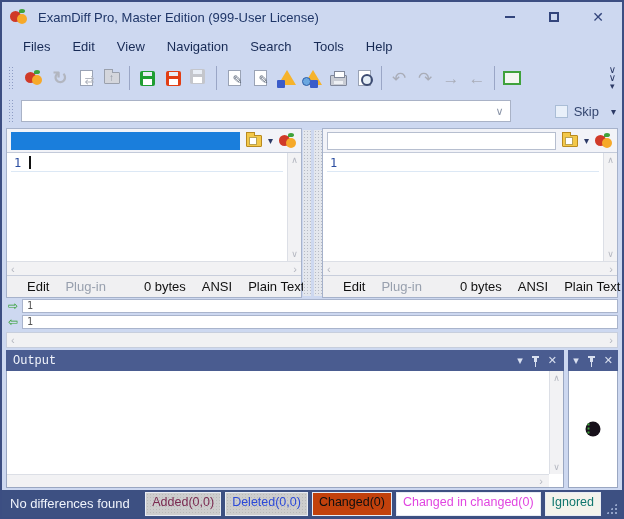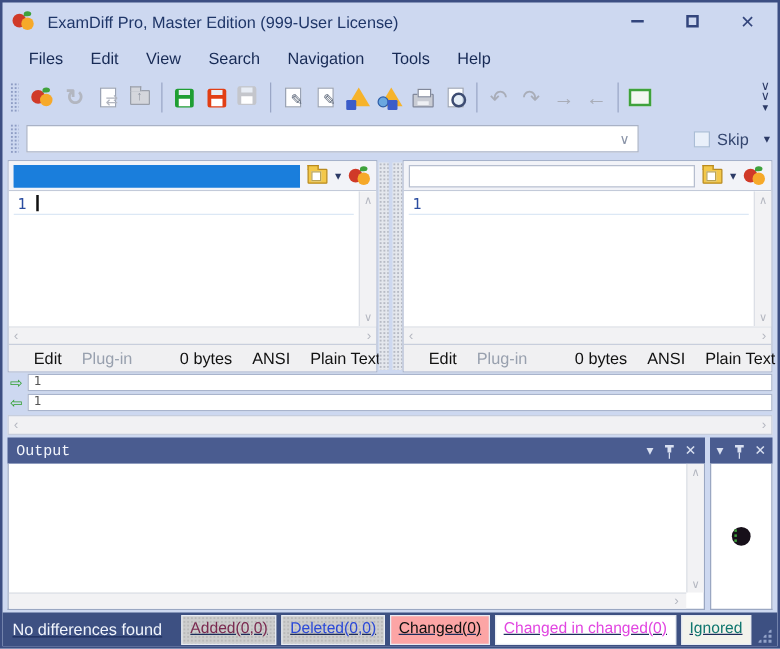--- a/index.html
+++ b/index.html
@@ -117,21 +117,21 @@
   .ic-pin::before { content:""; position:absolute; left:1px; top:1px; width:7px; height:2px; background:#d9e0f0; }
   .ic-pin::after { content:""; position:absolute; left:3px; top:1px; width:3px; height:6px; background:#d9e0f0; }
   .ic-pin .stem { position:absolute; left:4px; top:7px; width:1px; height:5px; background:#d9e0f0; }
   .dock-body { flex:1; background:#fff; border:1px solid #9aa7c2; border-top:none; position:relative; overflow:hidden; }
   .out-vscroll { position:absolute; right:0; top:0; bottom:13px; width:14px; background:#f2f2f4; border-left:1px solid #dcdfe6; display:flex; flex-direction:column; justify-content:space-between; align-items:center; padding:2px 0; color:#b4b7c0; font-size:9px; }
   .out-hscroll { position:absolute; left:0; right:14px; bottom:0; height:13px; background:#f2f2f4; border-top:1px solid #dcdfe6; display:flex; align-items:center; justify-content:flex-end; padding:0 6px; color:#b4b7c0; font-size:11px; }
   .pie-dot { position:absolute; left:50%; top:50%; transform:translate(-50%,-50%); width:15px; height:15px; border-radius:50%; background:#17101a; }
   .pie-dot::before { content:""; position:absolute; left:2px; top:2px; width:1px; height:10px; border-left:2px dotted #3fa23c; }
 
   
-  .statusbar { height:27px; background:#3d5082; display:flex; align-items:center; padding:0 4px 0 8px; gap:4px; flex:0 0 auto;text-decoration:underline; }
+  .statusbar { height:27px; background:#3d5082; display:flex; align-items:center; padding:0 4px 0 8px; gap:4px; flex:0 0 auto; }
   .status-msg { color:#f0f4fc; margin-right:auto; }
   .badge { height:24px; line-height:18px; padding:0 6px; font-size:12.5px; border:1px solid #e8ecf4; white-space:nowrap; }
   .badge.dithered { background-image:radial-gradient(#b9b9b9 30%, transparent 31%); background-size:3px 3px; }
   .grip-corner { width:13px; height:13px; align-self:flex-end; margin-bottom:2px; background-image:radial-gradient(#93a3c9 40%, transparent 41%); background-size:4px 4px; background-position:bottom right; clip-path:polygon(100% 0, 100% 100%, 0 100%); }
 </style>
 </head>
 <body>
 
 <div class="window">
 
@@ -150,22 +150,22 @@
           <span class="max-box"></span>
         </span>
       <span class="wbtn">✕</span>
     </div>
   </div>
 
   <div class="menubar">
     <span class="menu-item">Files</span>
     <span class="menu-item">Edit</span>
     <span class="menu-item">View</span>
+    <span class="menu-item">Navigation</span>
     <span class="menu-item">Search</span>
-    <span class="menu-item">Navigation</span>
     <span class="menu-item">Tools</span>
     <span class="menu-item">Help</span>
   </div>
 
   <div class="toolbar">
     <span class="grip"></span>
 
     <span class="tbtn">
       <span class="ic-fruits">
           <span class="apple"></span>
@@ -404,19 +404,19 @@
       <div class="dock-body">
         <span class="pie-dot"></span>
       </div>
     </div>
   </div>
 
   <div class="statusbar">
     <span class="status-msg">No differences found</span>
     <span class="badge dithered" style="background-color: rgb(205, 205, 205); color: rgb(122, 41, 80);">Added(0,0)</span>
     <span class="badge dithered" style="background-color: rgb(205, 205, 205); color: rgb(43, 73, 216);">Deleted(0,0)</span>
-    <span class="badge" style="background-color: #fca5a5; color: rgb(16, 16, 16);">Changed(0)</span>
+    <span class="badge" style="background-color: #c2410c; color: rgb(16, 16, 16);">Changed(0)</span>
     <span class="badge" style="background-color: #ffffff; color: rgb(225, 70, 225);">Changed in changed(0)</span>
     <span class="badge" style="background-color: rgb(243, 243, 236); color: #0f766e;">Ignored</span>
     <span class="grip-corner"></span>
   </div>
 
 </div>
 
 </body></html>

